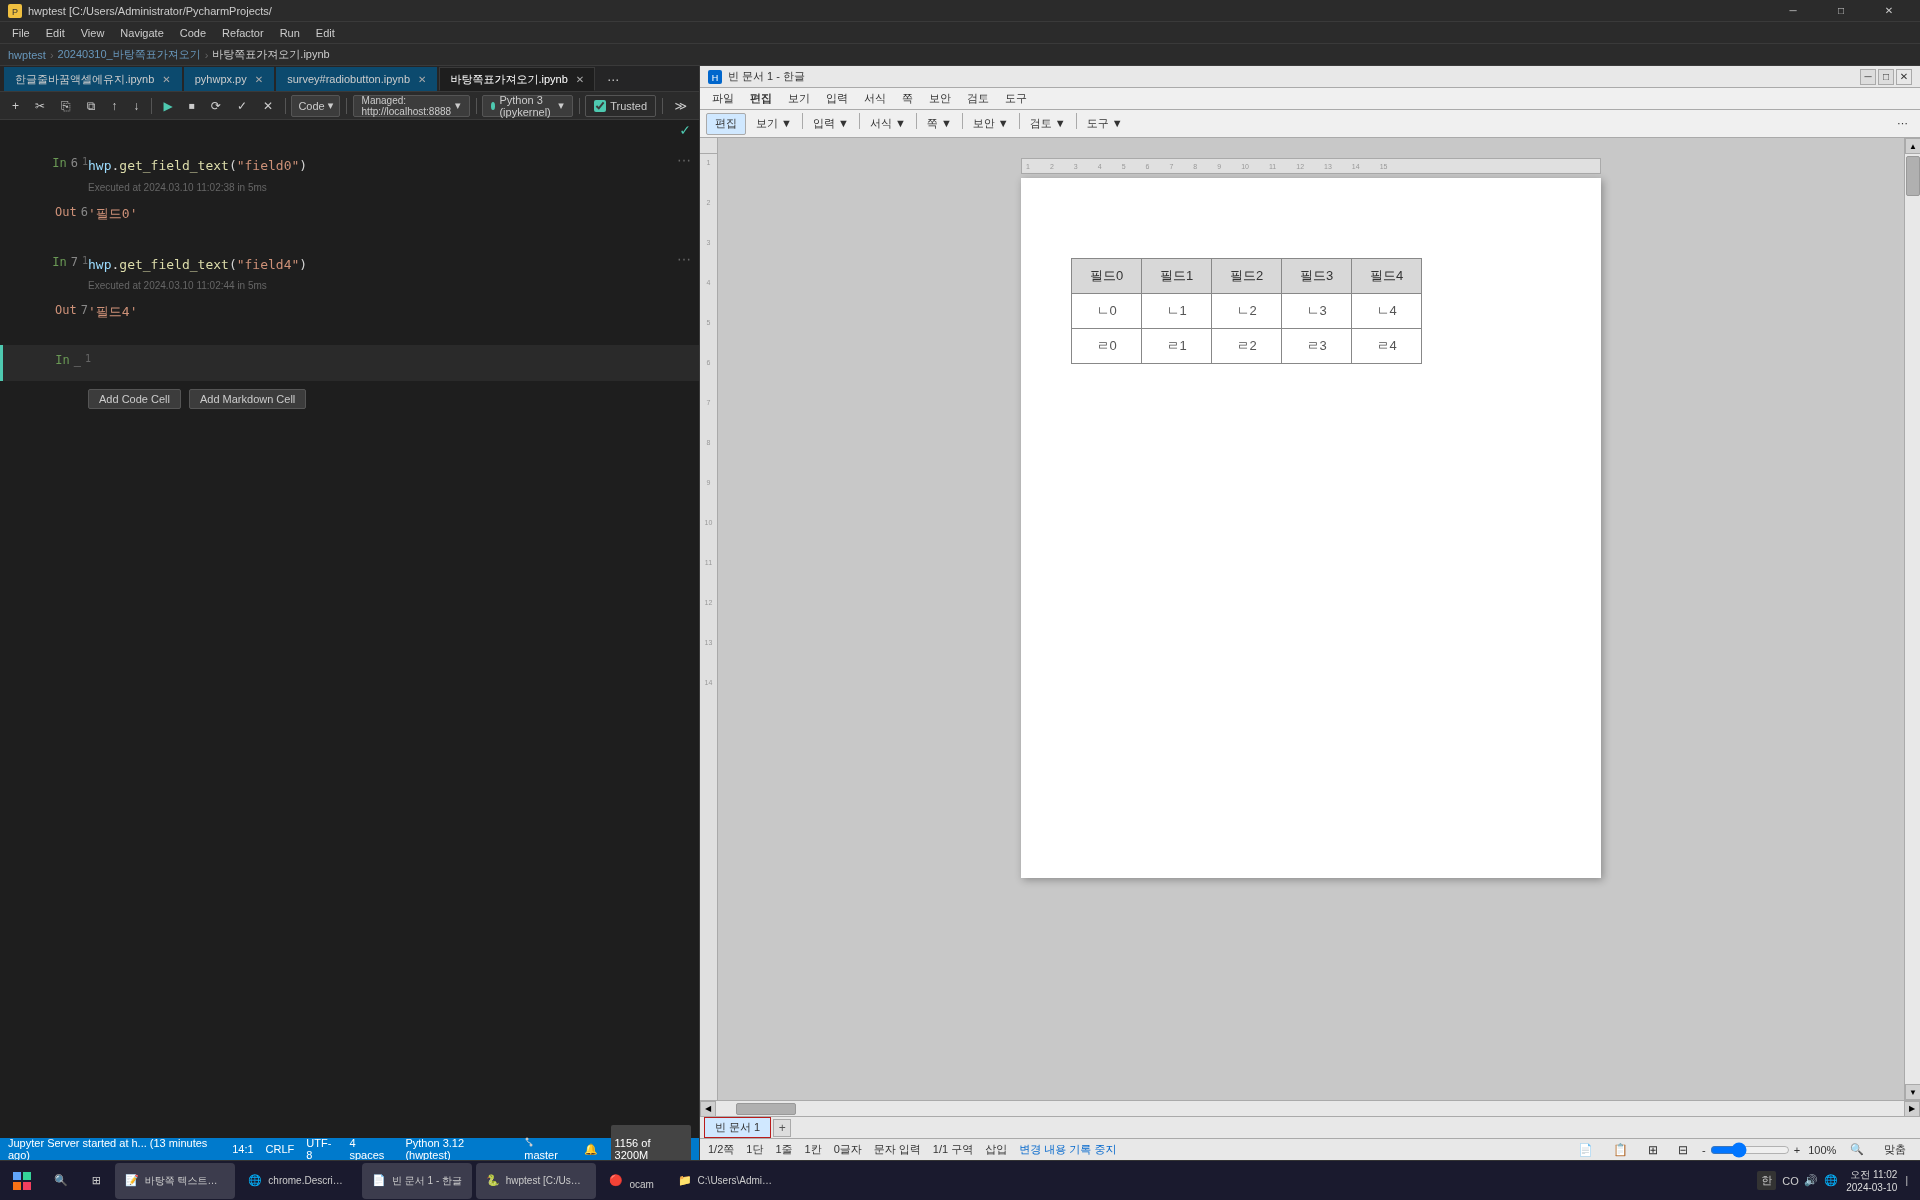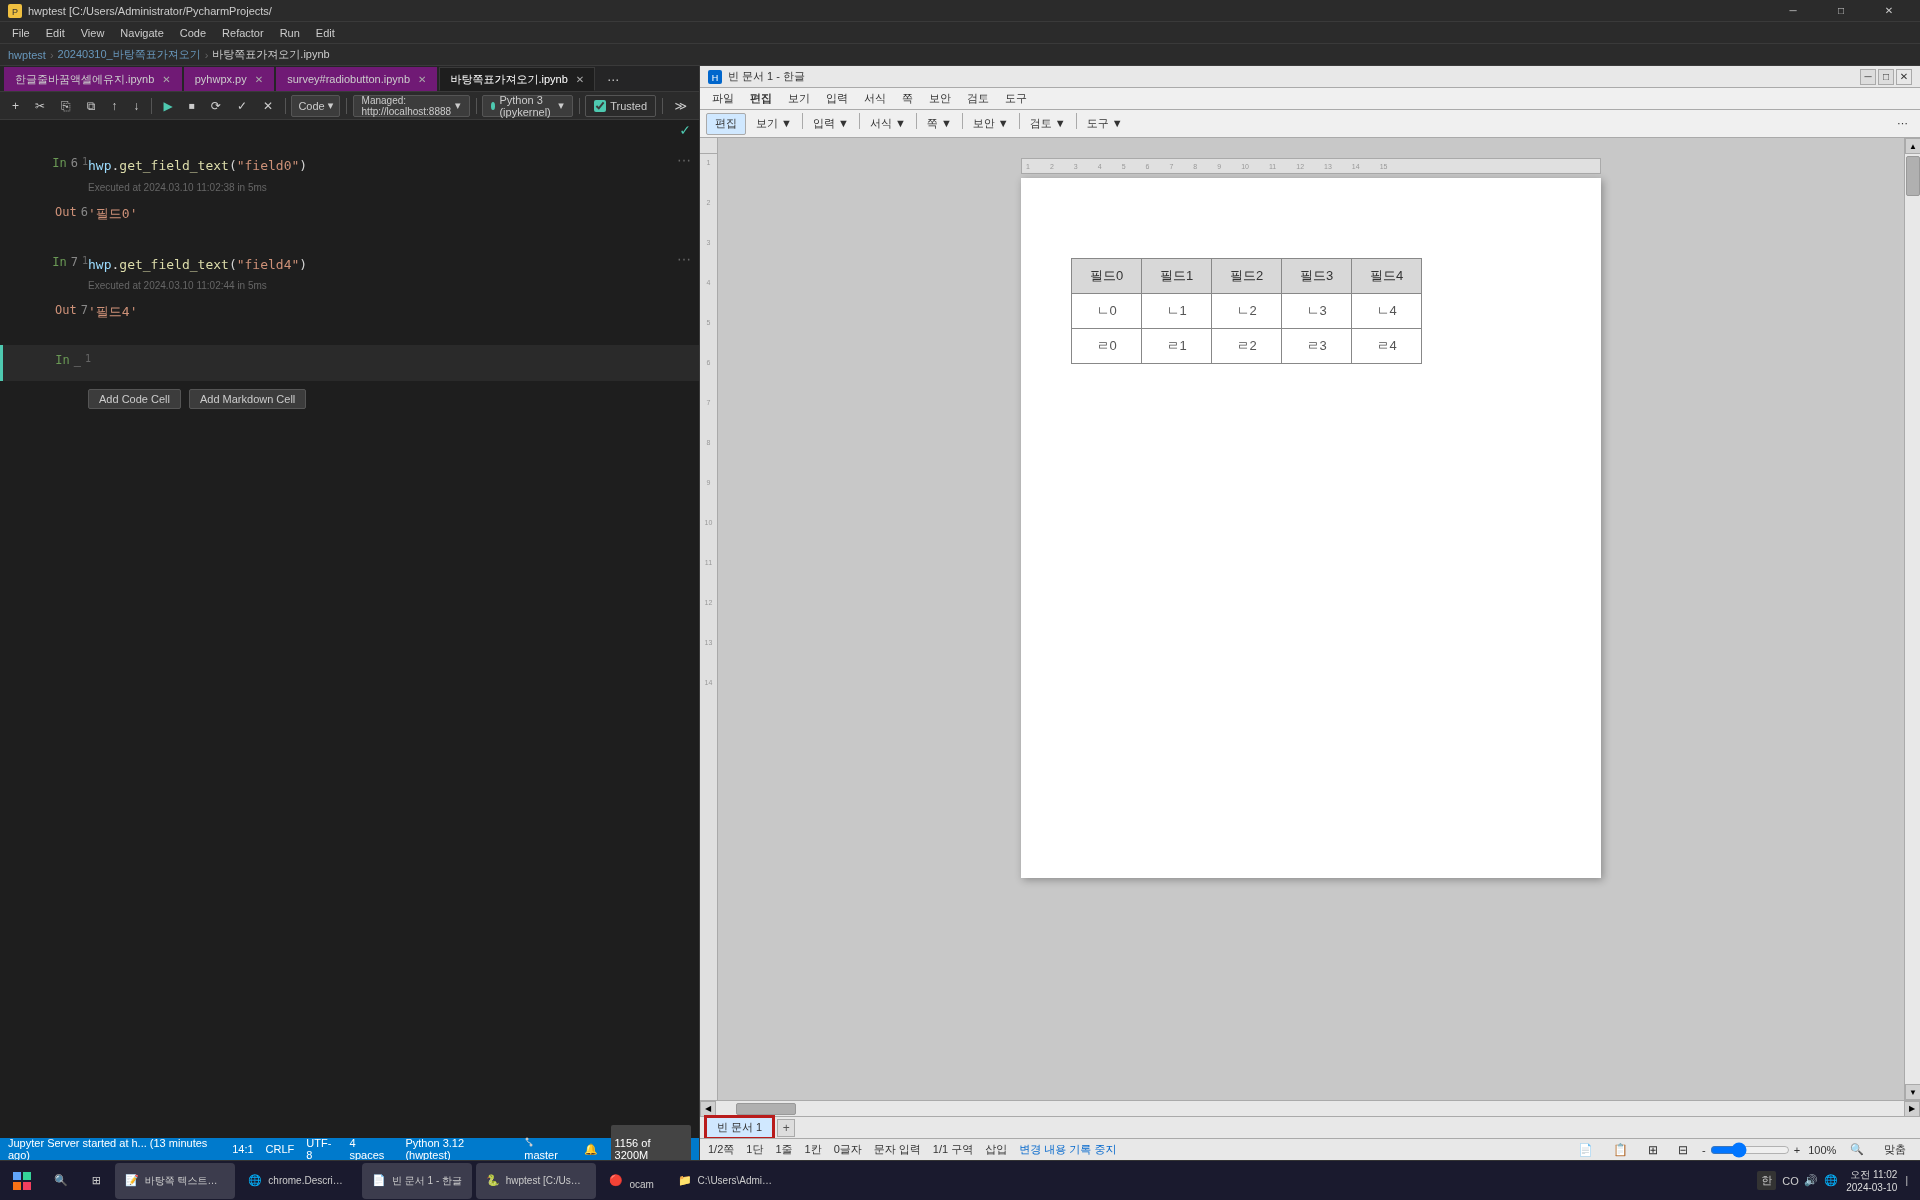--- a/index.html
+++ b/index.html
@@ -32,21 +32,21 @@
     .breadcrumb-sep { color: #666; }
 
     
     .tab-bar {
       height: 26px; background: #252526; display: flex; align-items: flex-end;
       padding: 0 4px; flex-shrink: 0; border-bottom: 1px solid #3a3a3a;
     }
     .tab {
       height: 24px; padding: 0 10px; display: flex; align-items: center;
       font-size: 11px; color: #ccc; cursor: pointer; border: 1px solid transparent;
-      background: #701a75; margin-right: 2px; white-space: nowrap; gap: 4px;
+      background: #0c4a6e; margin-right: 2px; white-space: nowrap; gap: 4px;
     }
     .tab.active { background: #1e1e1e; color: #fff; border-color: #3a3a3a; border-bottom-color: #1e1e1e; }
     .tab-close { font-size: 10px; color: #aaa; margin-left: 4px; }
 
     
     .toolbar {
       height: 28px; background: #2b2b2b; display: flex; align-items: center;
       padding: 0 6px; flex-shrink: 0; border-bottom: 1px solid #3a3a3a; gap: 4px;
     }
     .toolbar-btn {
@@ -214,21 +214,21 @@
       width: 14px; height: 40px; background: #b0b0b0; margin: 2px auto;
       border: 1px solid #999; border-radius: 2px;
     }
 
     
     .hwp-bottom-tabs {
       height: 22px; background: #e8e8e8; display: flex; align-items: center;
       padding: 0 4px; border-top: 1px solid #aaa; flex-shrink: 0; gap: 2px;
     }
     .hwp-doc-tab {
-      padding: 2px 10px; background: #d0e8ff; border: 3px solid #b91c1c;
+      padding: 2px 10px; background: #d0e8ff; border: 1px solid #b91c1c;
       font-size: 11px; color: #333; cursor: pointer;
     }
     .hwp-add-tab {
       width: 18px; height: 18px; background: #ddd; border: 1px solid #aaa;
       display: flex; align-items: center; justify-content: center; font-size: 12px;
       cursor: pointer; color: #555;
     }
 
     
     .hwp-status-bar {

